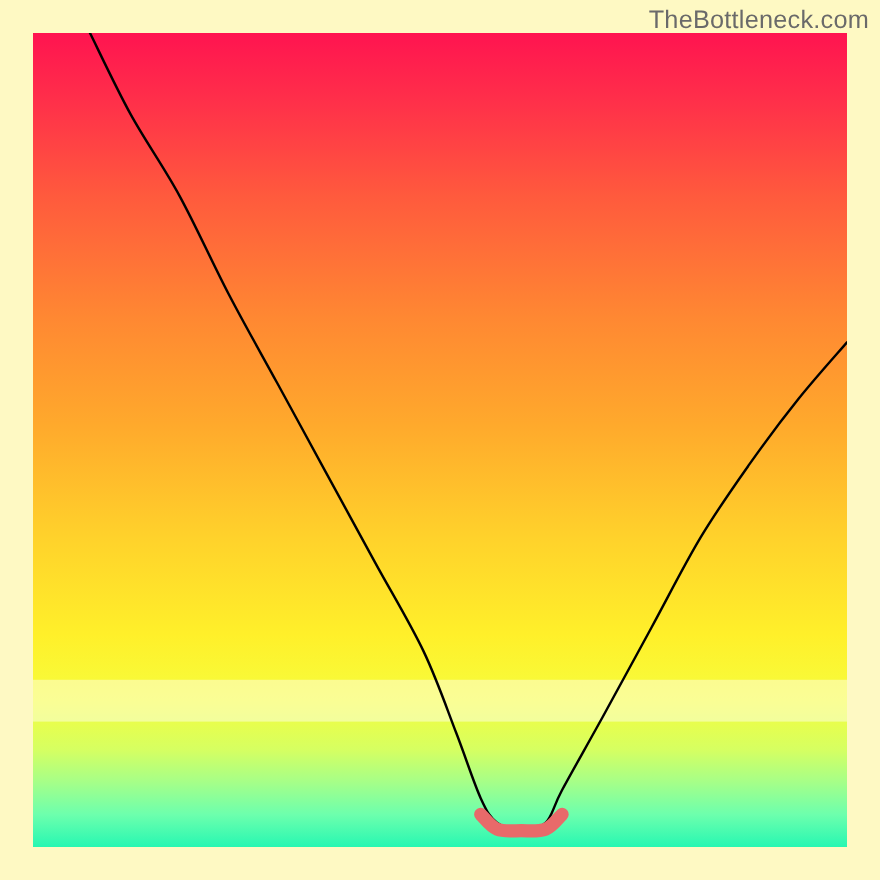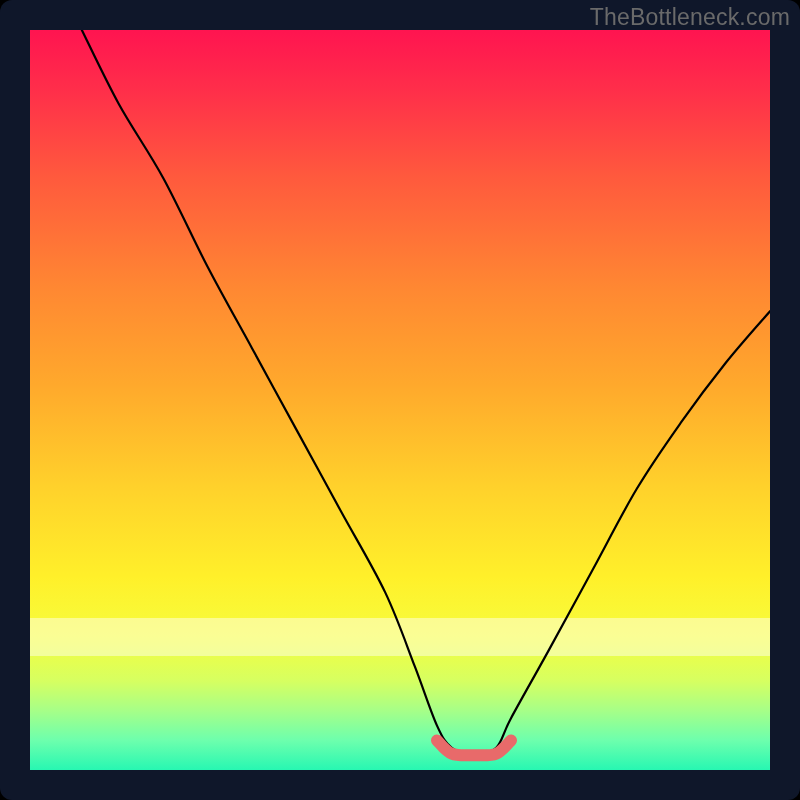--- a/index.html
+++ b/index.html
@@ -8,22 +8,21 @@
     width: 800px;
     height: 800px;
     background: #000;
     font-family: Arial, Helvetica, sans-serif;
     overflow: hidden;
   }
   .frame {
     position: relative;
     width: 800px;
     height: 800px;
-    background: #0f172a;
-    border-radius: 12px;
+    background: #fef9c3;
   }
   .watermark {
     position: absolute;
     top: 4px;
     right: 10px;
     color: #6a6a6a;
     font-size: 23px;
     font-weight: 500;
     letter-spacing: 0.2px;
     z-index: 20;

